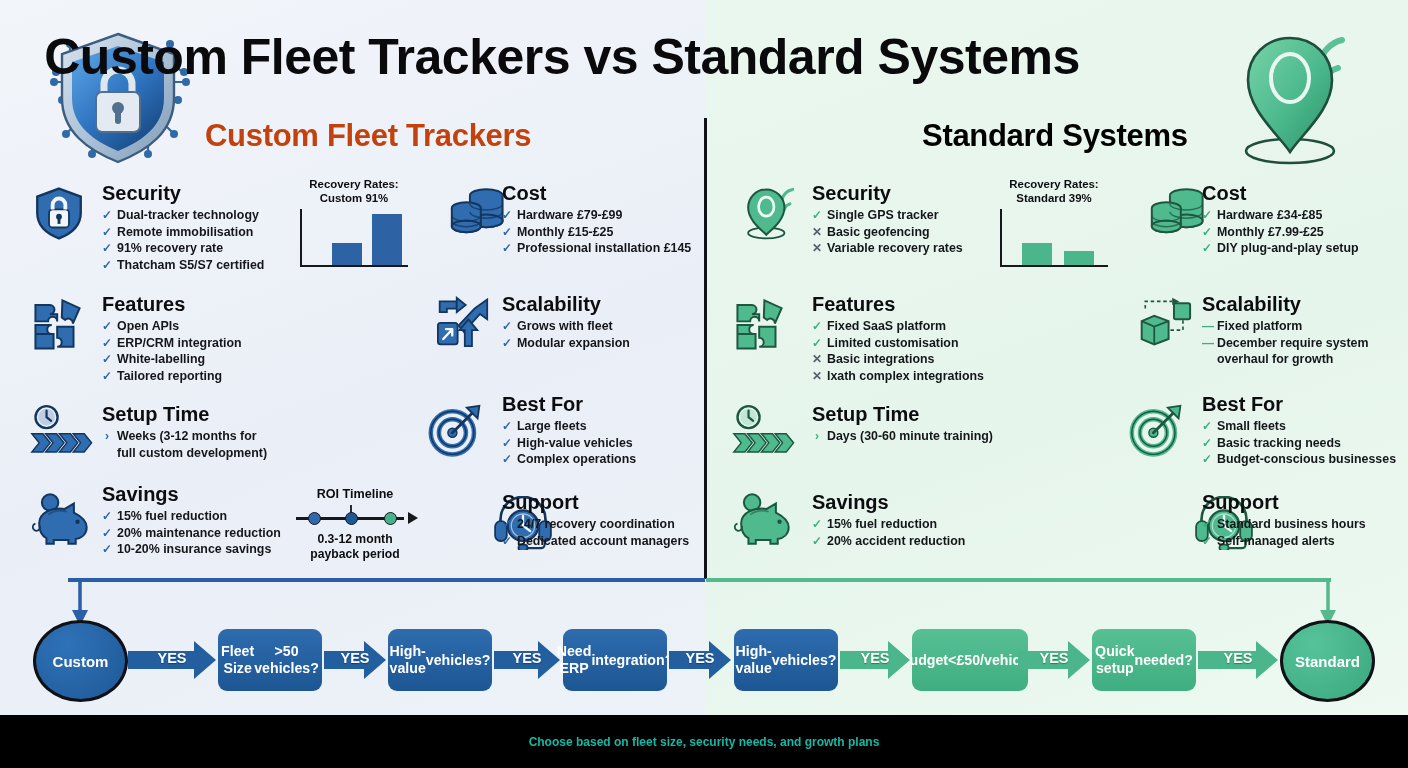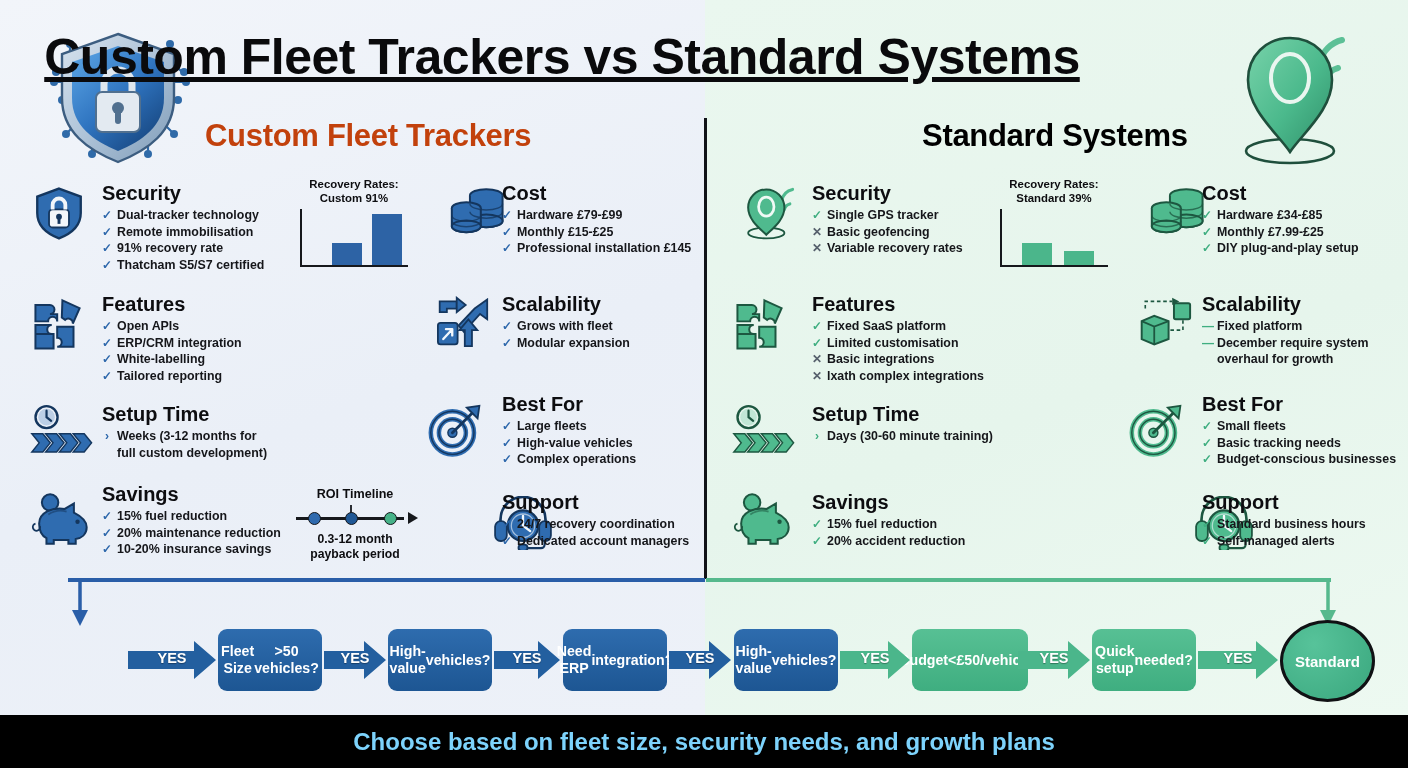--- a/index.html
+++ b/index.html
@@ -27,21 +27,20 @@
   }
   .h-rule-left  { position:absolute; left:68px;  top:578px; width:637px; height:4px; background:#2a5ea8; }
   .h-rule-right { position:absolute; left:706px; top:578px; width:625px; height:4px; background:#56b98d; }
 
   
   .main-title {
     position: absolute; left: 0; top: 28px; width: 1124px;
     text-align: center;
     font-size: 50px; font-weight: 700; color: #0a0a0c;
     letter-spacing: -0.5px;
-    text-decoration: underline;
   }
   .col-title {
     position: absolute; top: 118px;
     font-size: 31px; font-weight: 700;
     letter-spacing: -0.3px;
   }
   .col-title-left  { left: 205px; color: #c2410c; }
   .col-title-right { left: 922px; color: #000000; }
 
   
@@ -127,21 +126,21 @@
     position: absolute; top: 30px; font-size: 14.5px; font-weight: 700; color: #fff;
     text-shadow: 0 1px 1px rgba(0,0,0,.35);
   }
 
   
   .footer {
     position: absolute; left: 0; top: 715px; width: 1408px; height: 53px;
     background: #000;
     display: flex; align-items: center; justify-content: center;
   }
-  .footer span { color: #7dd3fc; font-size: 24px; font-weight: 600; }
+  .footer span { color: #14b8a6; font-size: 12px; font-weight: 600; }
 </style>
 </head>
 <body>
 
 <div id="canvas">
 
   <div class="half half-left"></div>
   <div class="half half-right"></div>
   <div class="v-divider"></div>
   <div class="h-rule-left"></div>
@@ -659,20 +658,21 @@
 
   <svg class="conn" style="left:0;top:568px;width:1408px;height:60px">
     <path d="M80 44 L80 12 L704 12" fill="none" stroke="#2a5ea8" stroke-width="3.5"></path>
     <path d="M72 42 L88 42 L80 58 Z" fill="#2a5ea8"></path>
     <path d="M1328 44 L1328 12 L706 12" fill="none" stroke="#56b98d" stroke-width="3.5"></path>
     <path d="M1320 42 L1336 42 L1328 58 Z" fill="#56b98d"></path>
   </svg>
 
 
   <div class="flow" id="flow-host">
+    <div class="term term-custom">Custom</div>
     <div class="term term-standard">Standard</div>
   <div class="node node-b" style="left: 218px; width: 104px;">
         <span>Fleet Size</span>
         <br>
         <span>&gt;50 vehicles?</span>
       </div>
       <div class="node node-b" style="left: 388px; width: 104px;">
         <span>High-value</span>
         <br>
         <span>vehicles?</span>

